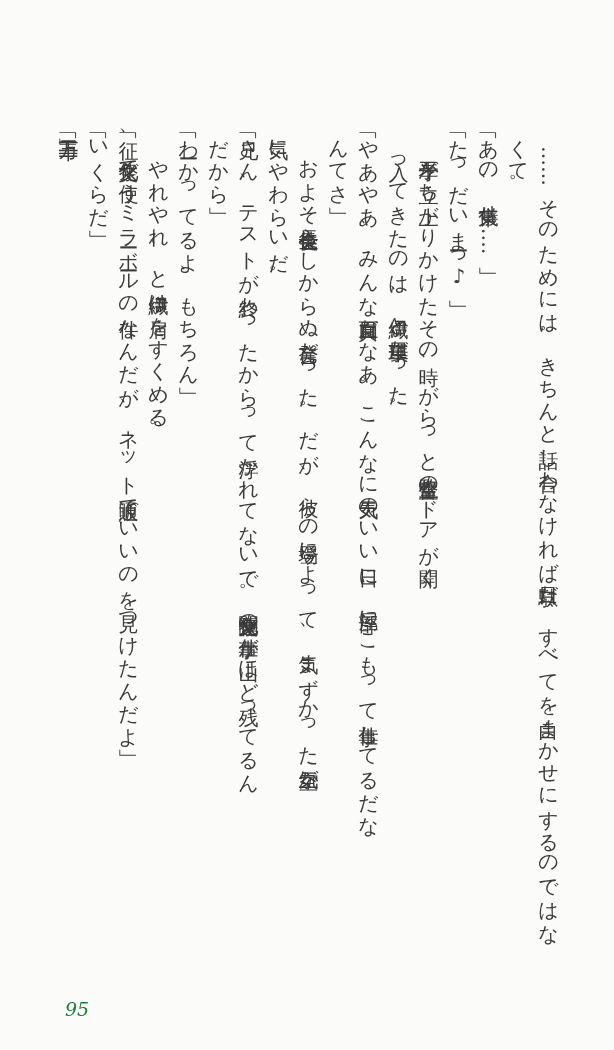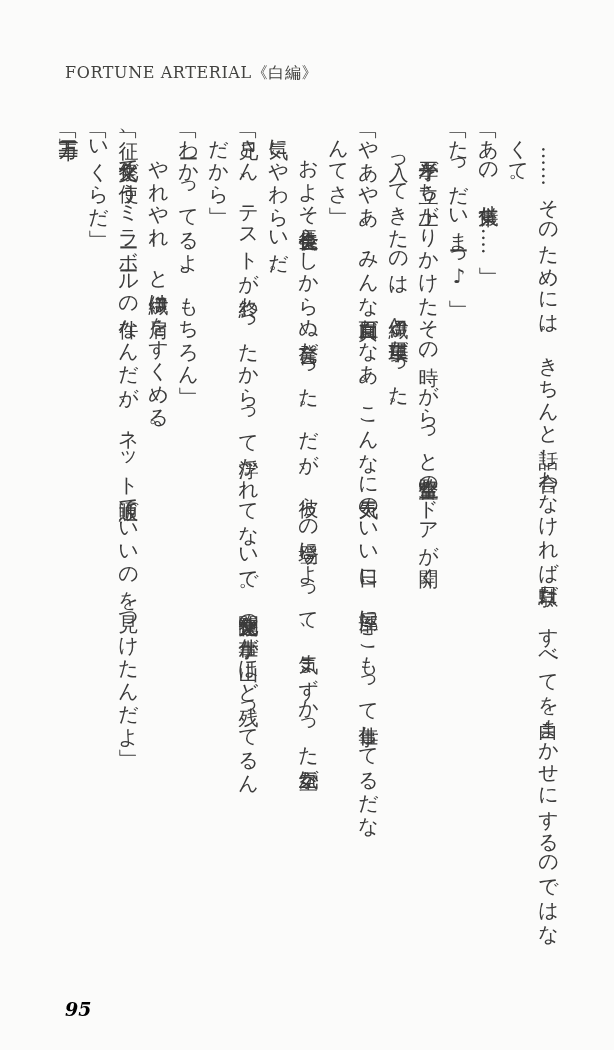--- a/index.html
+++ b/index.html
@@ -42,30 +42,28 @@
   }
   .tcol.indent {
     text-indent: 20px;      
   }
   .page-number {
     position: absolute;
     left: 65px;
     top: 998px;
     font-size: 19px;
     font-style: italic;
-    color: #000000;
-    font-weight: bold;
+    color: #15803d;
   }
 </style>
 </head>
 <body>
 
 <div class="page">
 
-  <div class="running-header">FORTUNE ARTERIAL《白編》</div>
 
   <div class="text-body">
 
   <div class="tcol indent">……そのためには。きちんと話し合わなければ駄目だ。すべてを白まかせにするのではな</div>
       <div class="tcol">くて。</div>
       <div class="tcol">「あの、東儀せ……」</div>
       <div class="tcol">「たっだいまーっ♪」</div>
       <div class="tcol indent">孝平が立ち上がりかけたその時、がらっと監督生室のドアが開く。</div>
       <div class="tcol indent">入ってきたのは、伊織と瑛里華だった。</div>
       <div class="tcol">「やあやあ、みんな真面目だなあ。こんなに天気のいい日に、部屋にこもって仕事してるだな</div>

